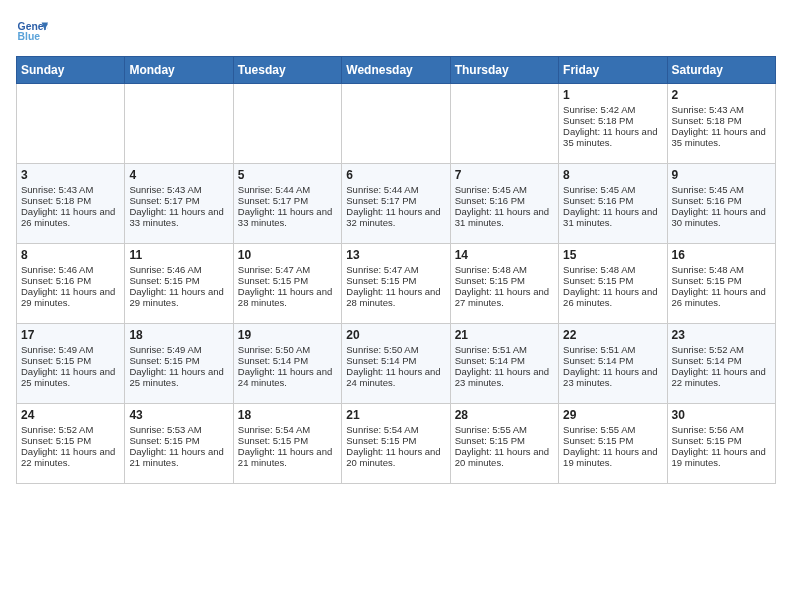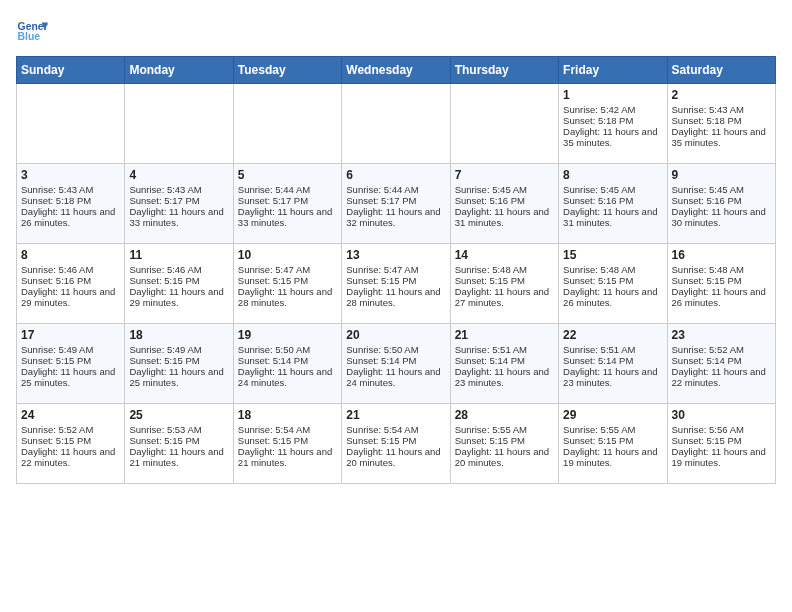--- a/index.html
+++ b/index.html
@@ -253,21 +253,21 @@
         </td>
       </tr>
       <tr>
         <td>
           <span class="day-num">24</span>
           <div>Sunrise: 5:52 AM</div>
           <div>Sunset: 5:15 PM</div>
           <div>Daylight: 11 hours and 22 minutes.</div>
         </td>
         <td>
-          <span class="day-num">25</span>
+          <span class="day-num">43</span>
           <div>Sunrise: 5:53 AM</div>
           <div>Sunset: 5:15 PM</div>
           <div>Daylight: 11 hours and 21 minutes.</div>
         </td>
         <td>
           <span class="day-num">18</span>
           <div>Sunrise: 5:54 AM</div>
           <div>Sunset: 5:15 PM</div>
           <div>Daylight: 11 hours and 21 minutes.</div>
         </td>

